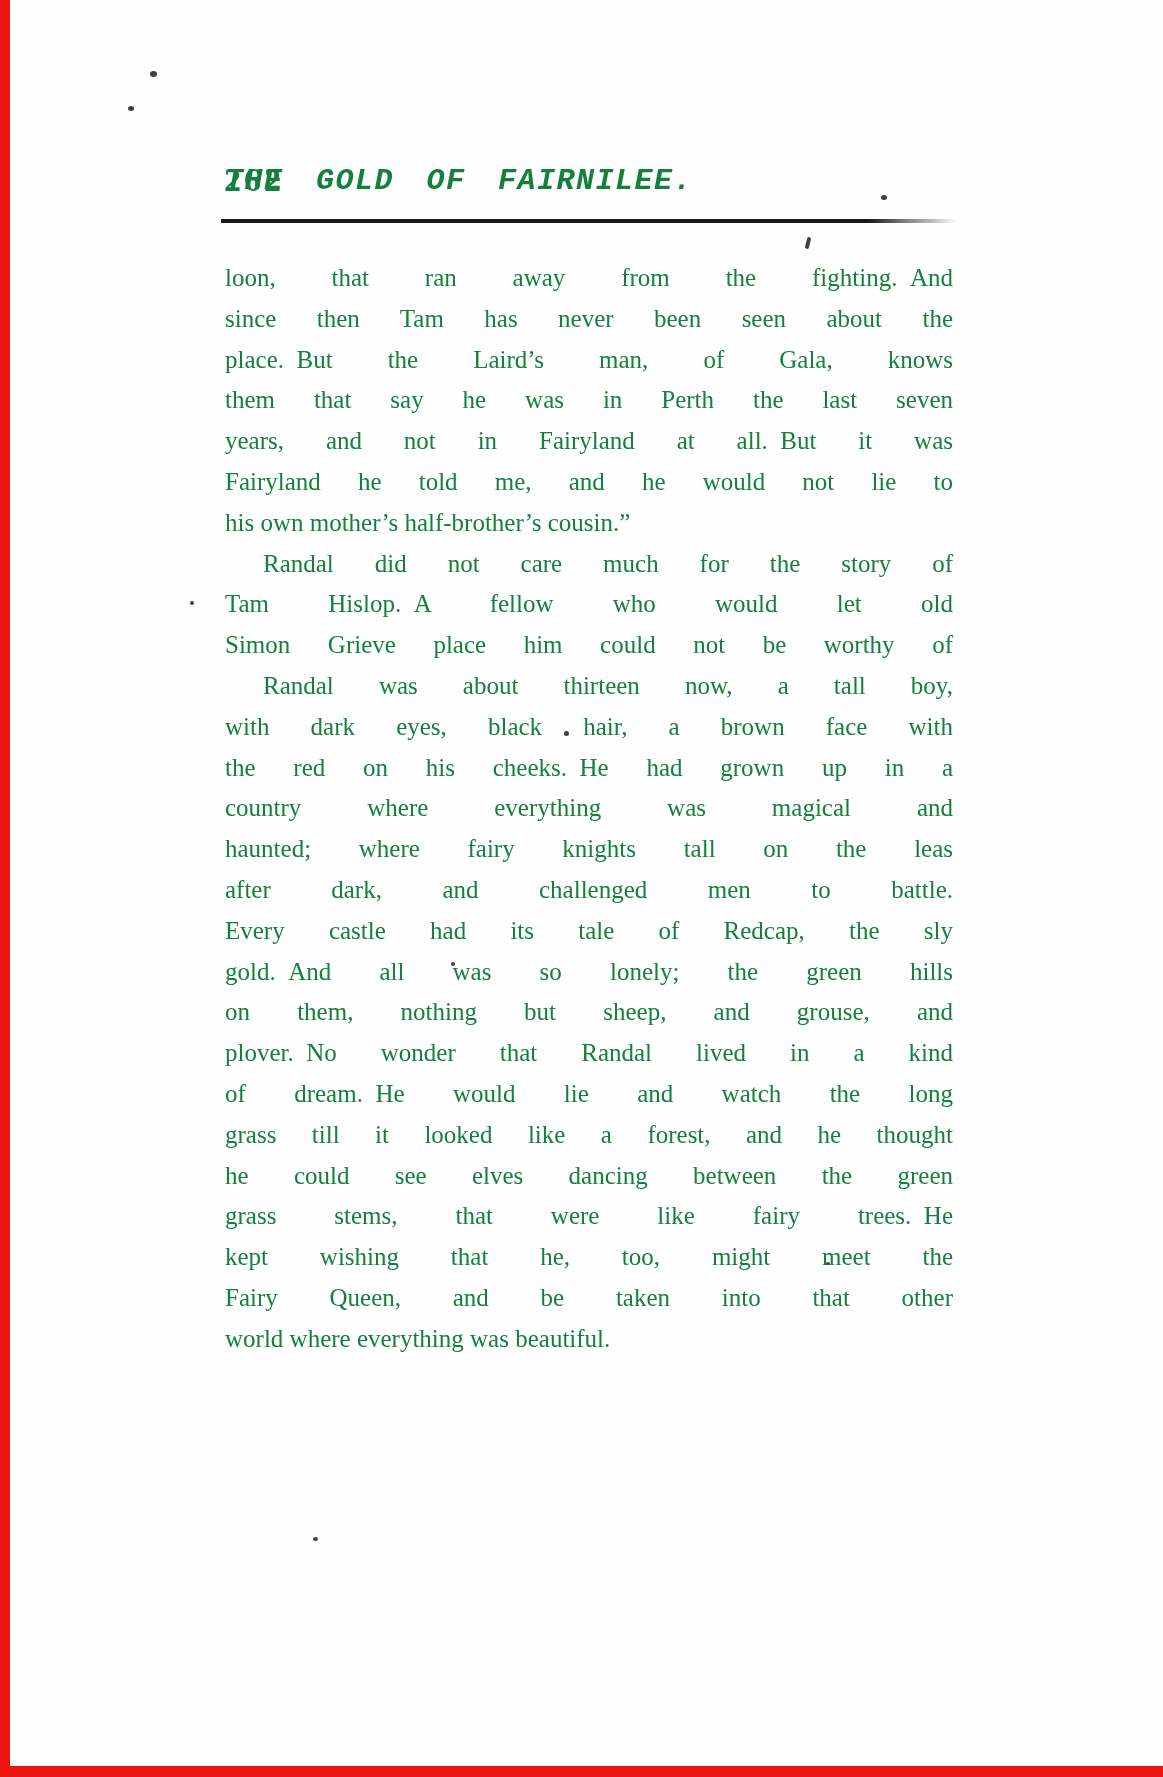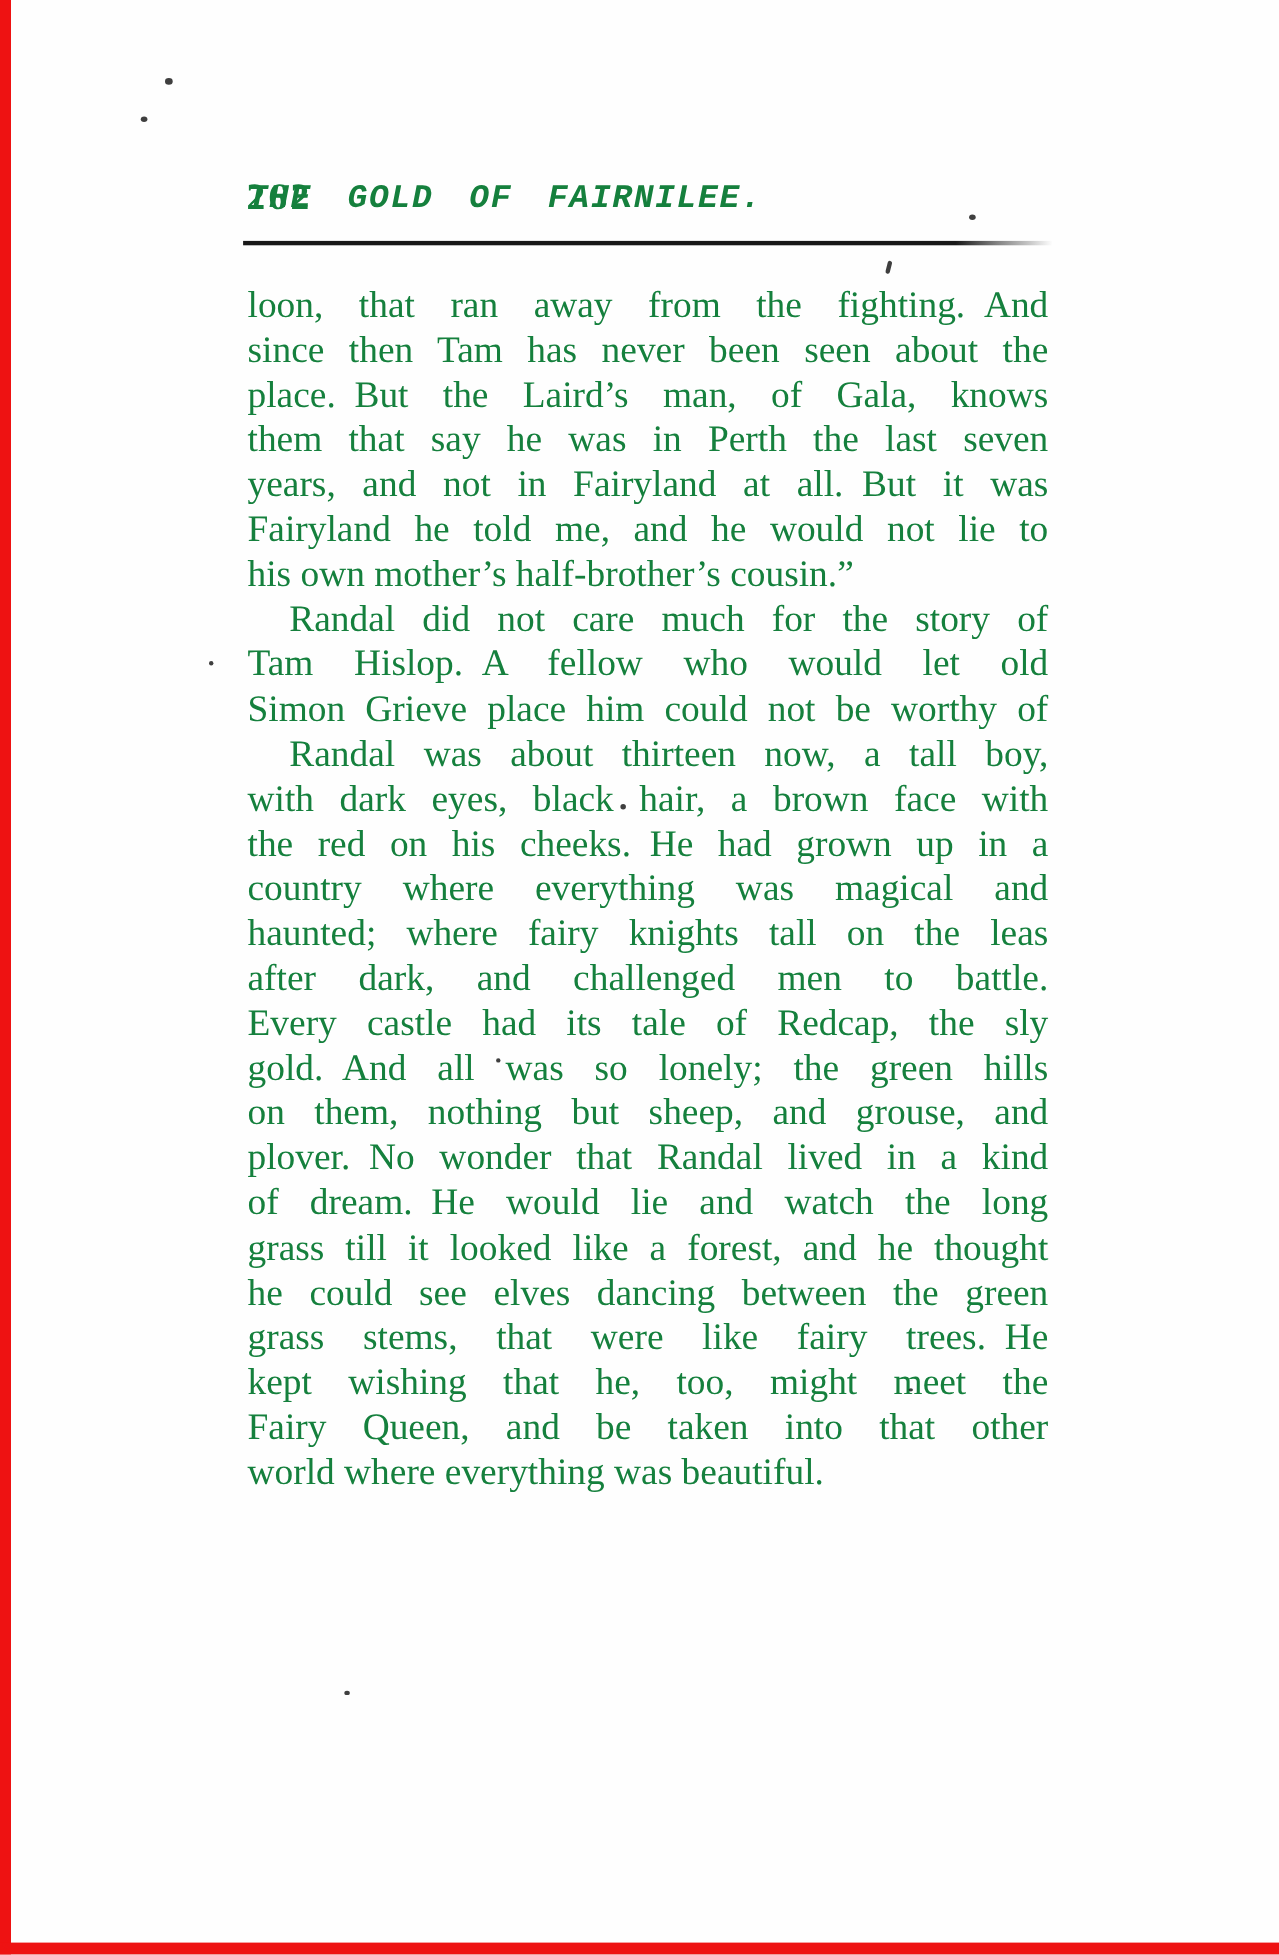--- a/index.html
+++ b/index.html
@@ -28,21 +28,21 @@
     font-style:italic;font-weight:bold;
     font-size:30px;line-height:40px;
     letter-spacing:1.5px;word-spacing:13px;font-family:Liberation Mono, monospace;
   }
   .rule{
     position:absolute;left:221px;top:219px;width:736px;height:4px;
     background:linear-gradient(to right,#181818 0%,#181818 88%,rgba(24,24,24,.55) 93%,rgba(24,24,24,.25) 97%,rgba(24,24,24,0) 100%);
   }
   .body-text{
     position:absolute;left:225px;top:258px;width:728px;
-    font-size:34px;line-height:40.8px;
+    font-size:25px;line-height:40.8px;
     text-align:justify;
   }
   .line{
     text-align:justify;
     text-align-last:justify;
     white-space:normal;
     height:40.8px;overflow:visible;
   }
   .line.indent{text-indent:38px;}
   .line.para-end{text-align-last:left;}

